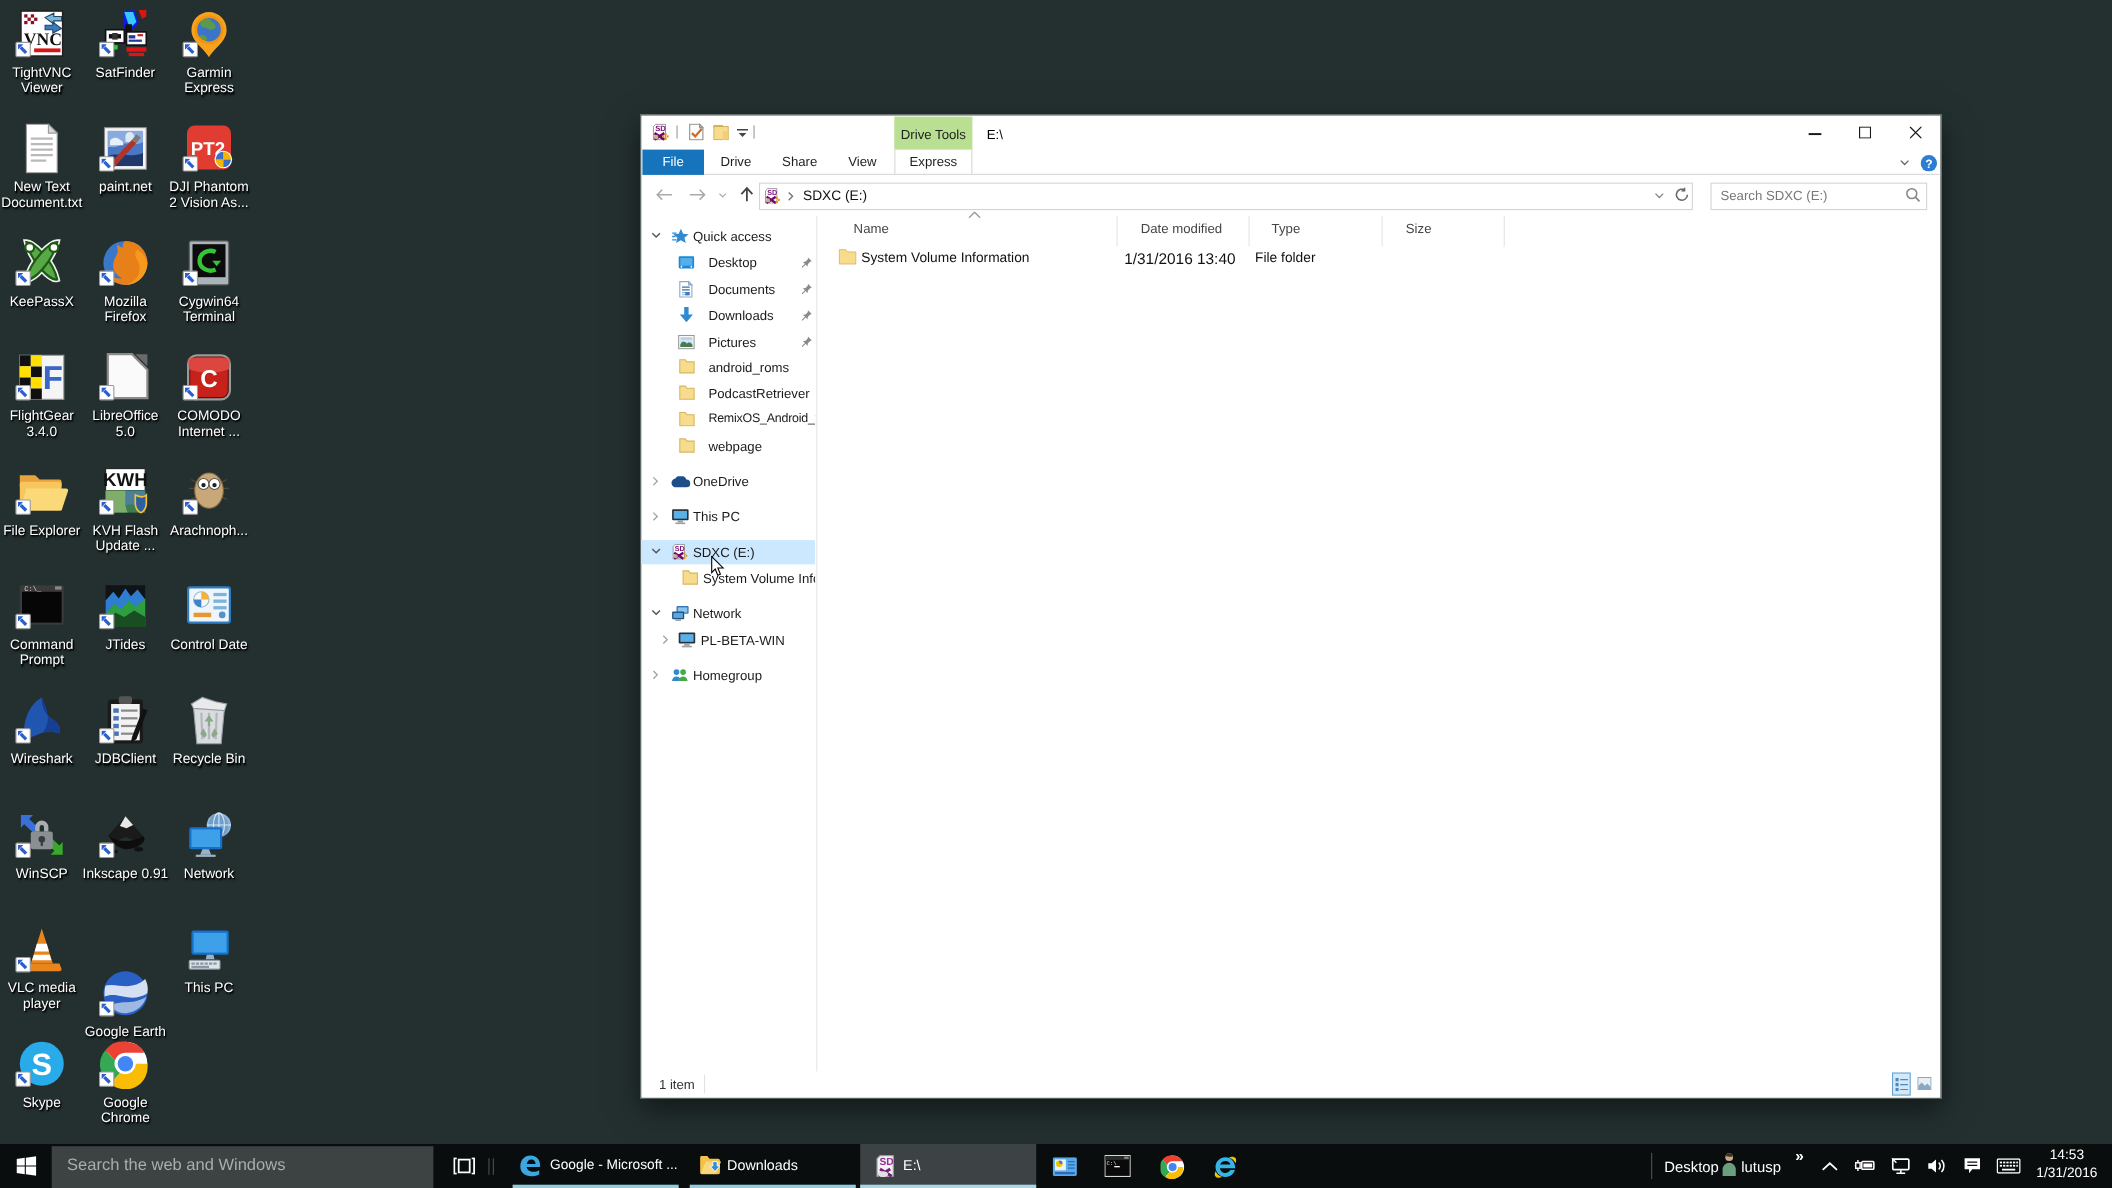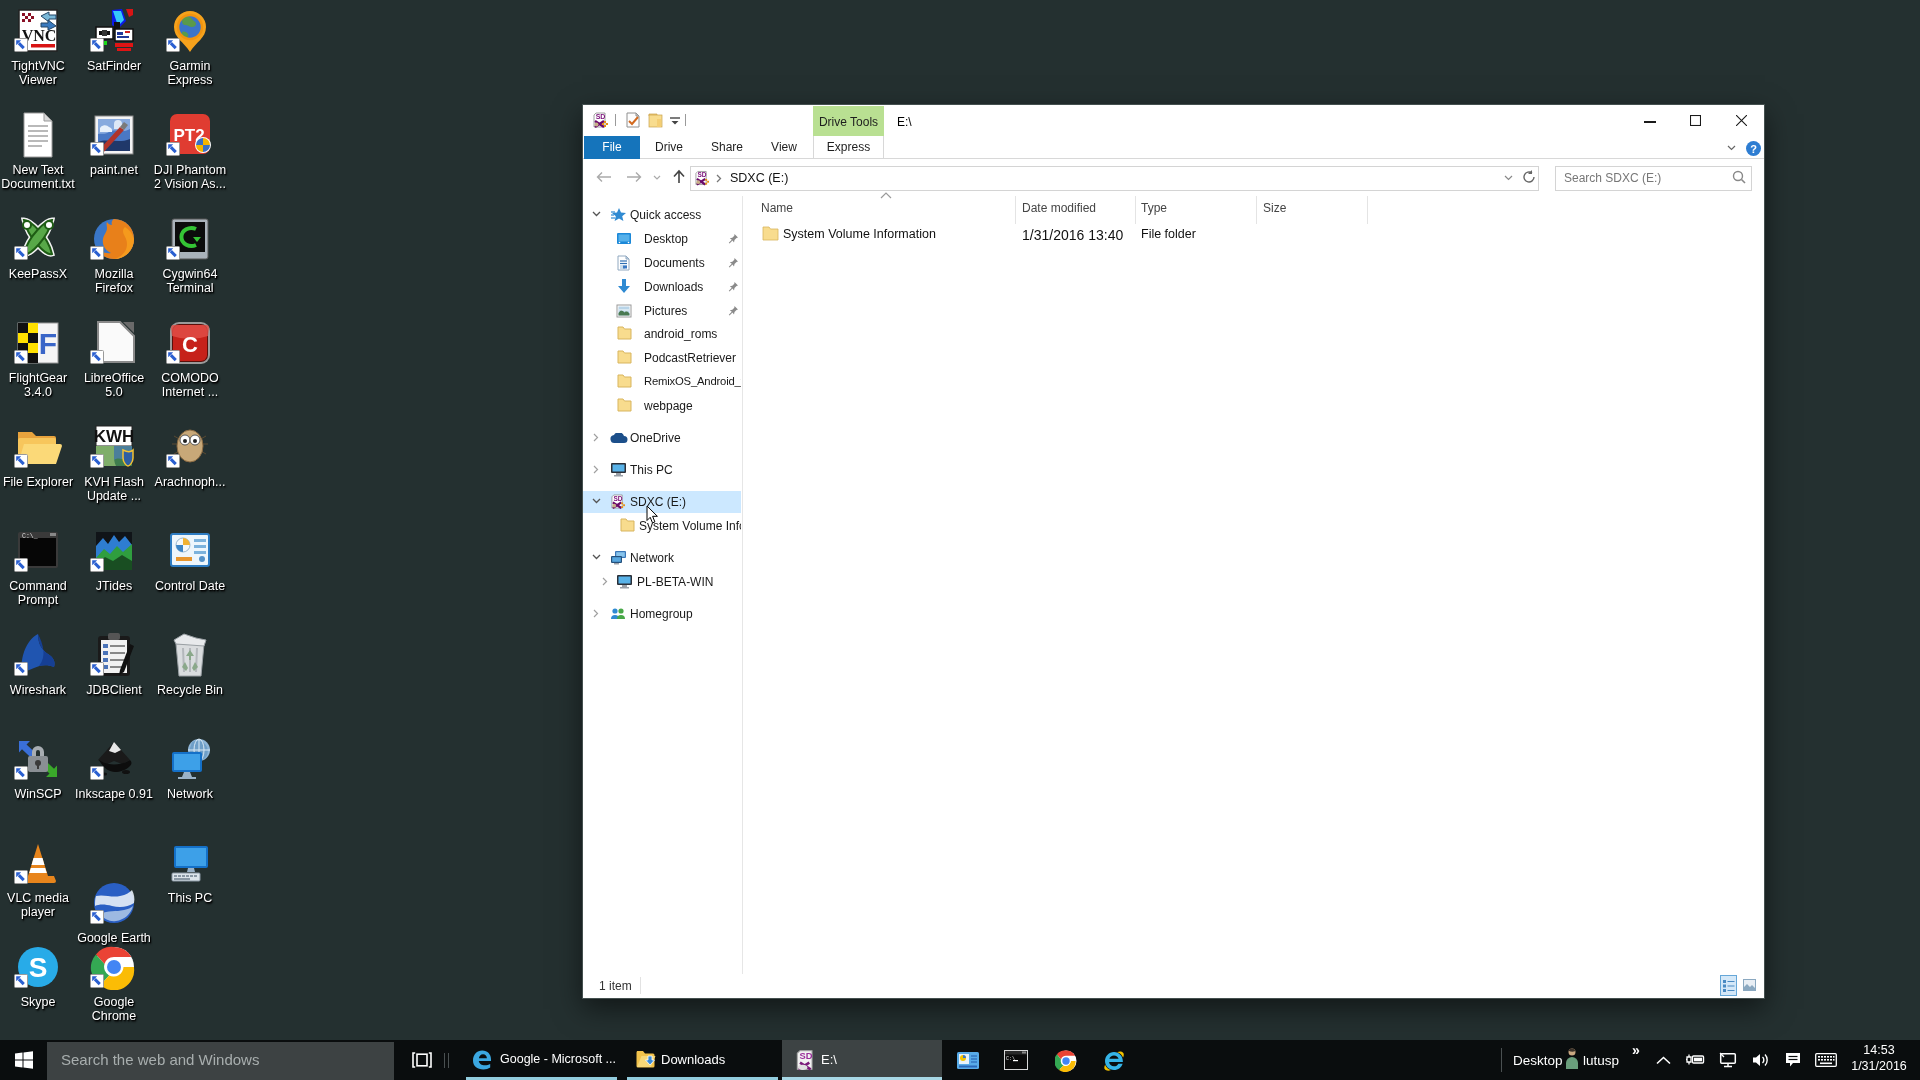--- a/index.html
+++ b/index.html
@@ -17,21 +17,21 @@
 .sc:before{content:"";position:absolute;left:3.2px;top:5.2px;width:6.5px;height:2.6px;
  background:#2a5fd0;transform:rotate(45deg);}
 .sc:after{content:"";position:absolute;left:1.2px;top:1.2px;width:5px;height:5px;
  background:#2a5fd0;clip-path:polygon(0 0,100% 0,0 100%);}
 
 #win{position:absolute;left:582px;top:104px;width:1183px;height:895px;
  background:#fff;border:1px solid #44504f;box-shadow:0 10px 26px rgba(0,0,0,.5);
  box-sizing:border-box;}
 #win *{box-sizing:border-box;}
 .abs{position:absolute;}
-.hdr{font-size:12px;color:#454545;}
+.hdr{font-size:12px;color:#454545;margin-left:15px;}
 .colsep{top:91px;width:1px;height:28px;background:#e4e4e4;}
 .nrow{position:absolute;left:0;width:158px;height:22px;font-size:12px;color:#1a1a1a;white-space:nowrap;overflow:hidden;}
 .nrow .tx{position:absolute;top:4px;}
 .nrow svg{position:absolute;}
 .pin{position:absolute;left:145px;top:5px;}
 
 #bar{position:absolute;left:0;top:1040px;width:1920px;height:40px;background:#0a0d0e;}
 </style>
 </head>
 <body>

